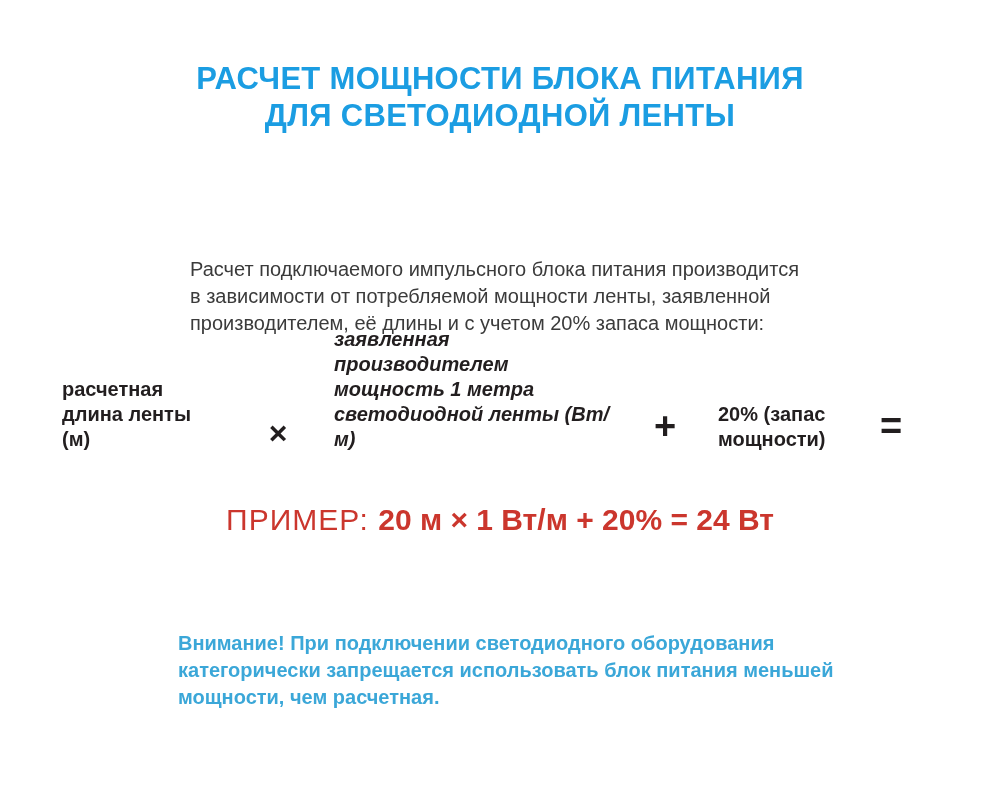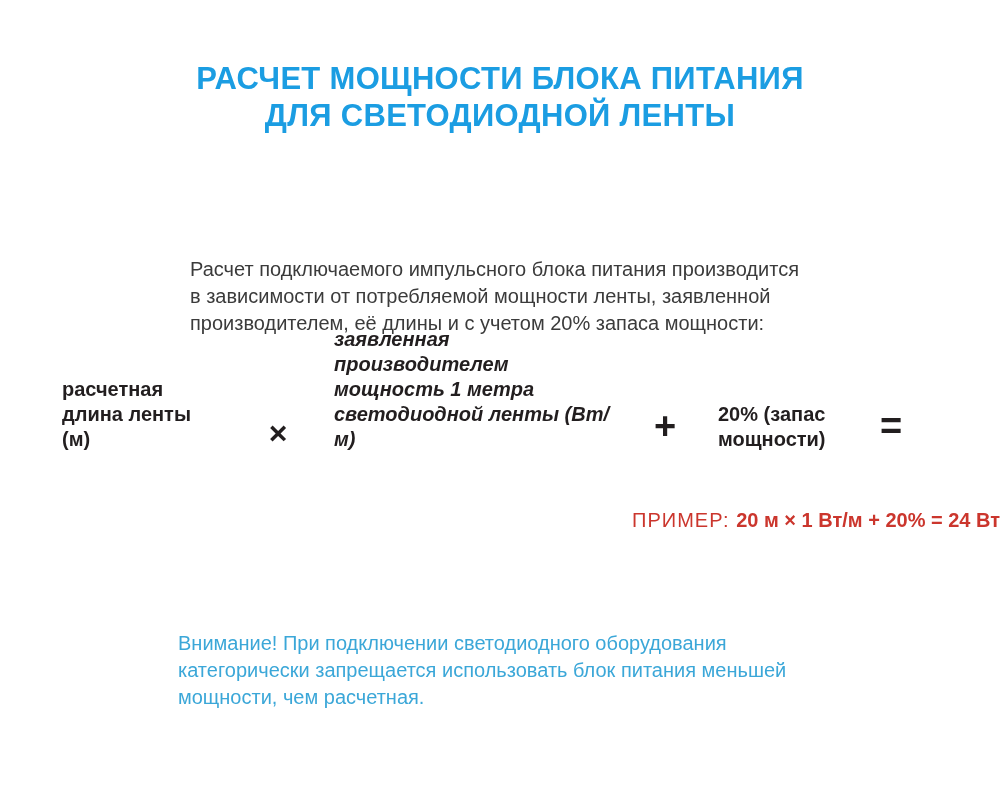--- a/index.html
+++ b/index.html
@@ -69,36 +69,36 @@
     color: #221e1f;
   }
   .multiply { width: 46px; font-size: 32px; }
   .plus     { width: 40px; font-size: 38px; padding-bottom: 4px; }
   .equals   { width: 56px; font-size: 38px; padding-bottom: 4px; }
   .example {
     position: absolute;
     top: 502px;
     left: 0;
     width: 1000px;
-    text-align: right;
+    text-align: center;
     color: #cb362d;
-    font-size: 20px;
+    font-size: 30px;
     line-height: 36px;
   }
   .example-label { font-weight: 400; letter-spacing: 1px; }
   .example-expr  { font-weight: bold; }
   .warning {
     position: absolute;
     top: 630px;
     left: 178px;
     width: 700px;
     margin: 0;
     color: #3ba7d8;
     font-size: 20px;
-    font-weight: 400;
+    font-weight: 700;
     line-height: 27px;
     white-space: pre-line;
   }
 </style>
 </head>
 <body>
 
 <div class="page">
 
   <h1 class="title">РАСЧЕТ МОЩНОСТИ БЛОКА ПИТАНИЯ

